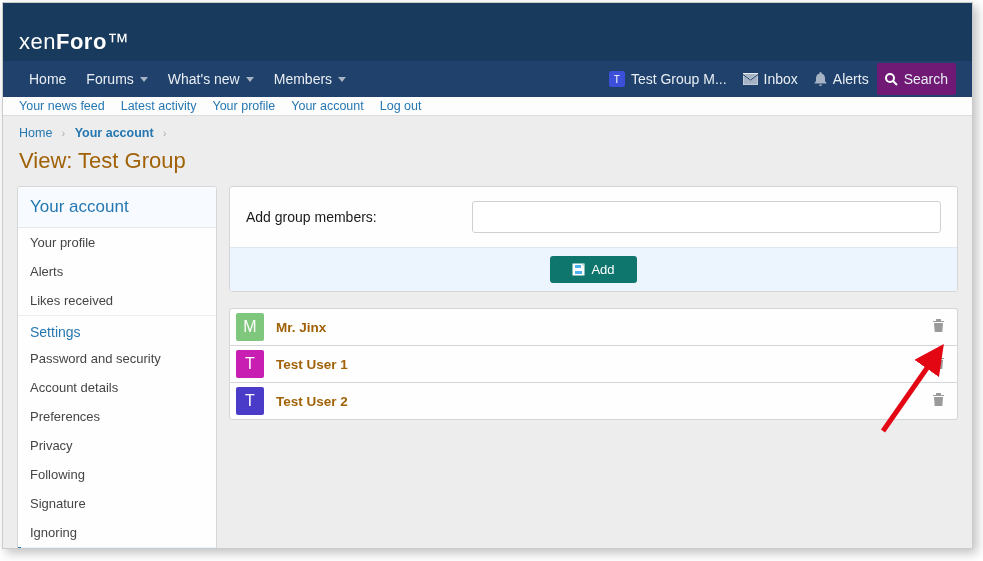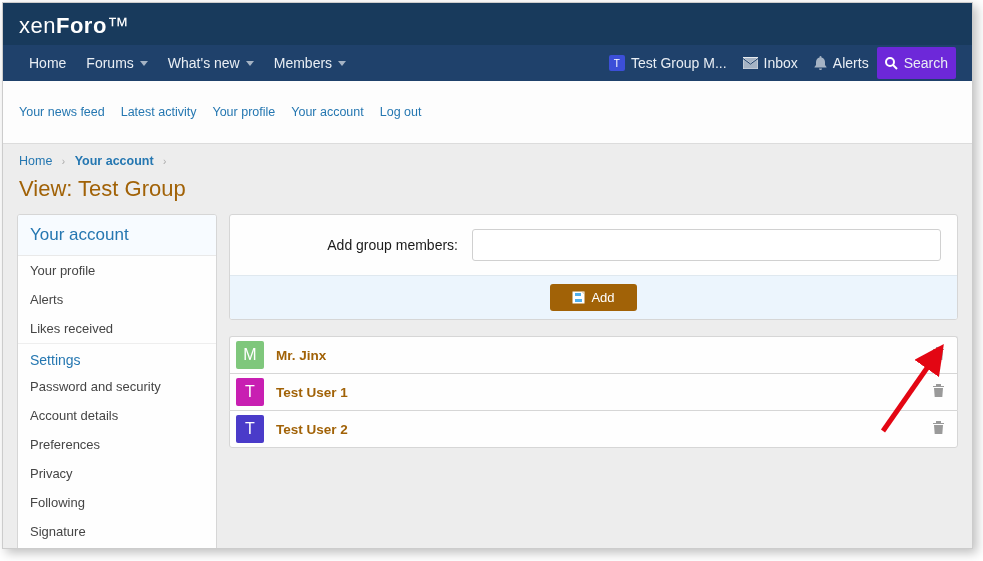--- a/index.html
+++ b/index.html
@@ -18,21 +18,21 @@
     box-shadow: 4px 4px 10px rgba(0,0,0,0.25);
     margin: 2px;
     background: #ededed;
     overflow: hidden;
     position: relative;
   }
   
   .header {
     background: #183a5c;
     color: #fff;
-    padding: 6px 16px 0 16px;
+    padding: 22px 16px 0 16px;
   }
   .logo {
     font-size: 22px;
     font-weight: 300;
     letter-spacing: 0.5px;
     padding: 4px 0 6px 0;
   }
   .logo b { font-weight: 600; }
   .navbar {
     display: flex;
@@ -64,33 +64,33 @@
   .user-chip {
     background: #3c4fd8;
     color: #fff;
     width: 16px; height: 16px;
     display: inline-flex;
     align-items: center; justify-content: center;
     font-size: 10px;
     border-radius: 2px;
   }
   .search-box {
-    background: #6d28d9;
+    background: #701a75;
     padding: 6px 10px;
     border-radius: 2px;
     display: flex;
     align-items: center;
     gap: 6px;
   }
   .icon svg { display: block; }
   
   .subnav {
     background: #fdfdfd;
     border-bottom: 1px solid #dcdcdc;
-    padding: 24px 16px;
+    padding: 2px 16px;
     font-size: 12.5px;
     display: flex;
     gap: 16px;
   }
   .subnav a { color: #2577b1; text-decoration: none; cursor: pointer; }
   
   .breadcrumb {
     padding: 10px 16px 4px 16px;
     font-size: 12.5px;
     color: #2577b1;
@@ -154,41 +154,41 @@
     border-radius: 3px;
     overflow: hidden;
   }
   .form-row {
     display: flex;
     align-items: center;
     padding: 14px 16px;
   }
   .form-label {
     width: 226px;
-    text-align: right;
+    text-align: left;
     padding-right: 14px;
     font-size: 14px;
     color: #1a1a1a;
   }
   .form-input {
     flex: 1;
     height: 32px;
     border: 1px solid #d0d0d0;
     border-radius: 3px;
     padding: 0 8px;
     font-size: 14px;
   }
   .add-bar {
     background: #ecf5fd;
     border-top: 1px solid #dfe8ef;
     padding: 8px;
     text-align: center;
   }
   .btn-add {
-    background: #a16207;
+    background: #0f766e;
     color: #fff;
     border: none;
     padding: 6px 22px;
     font-size: 13px;
     border-radius: 3px;
     cursor: pointer;
     display: inline-flex;
     align-items: center;
     gap: 6px;
   }

